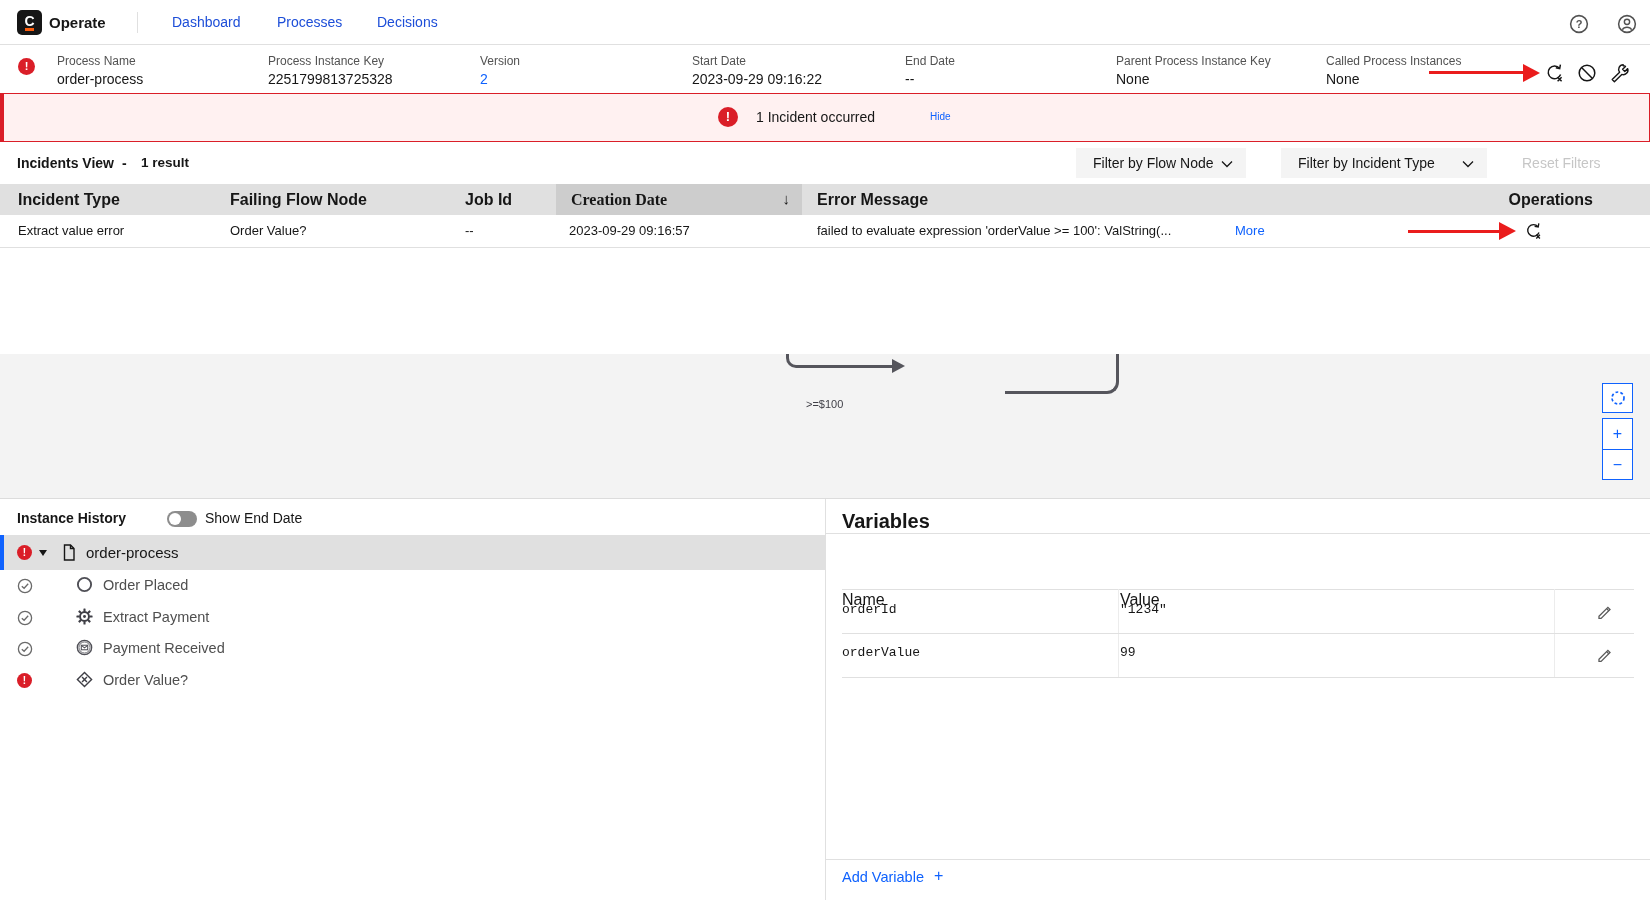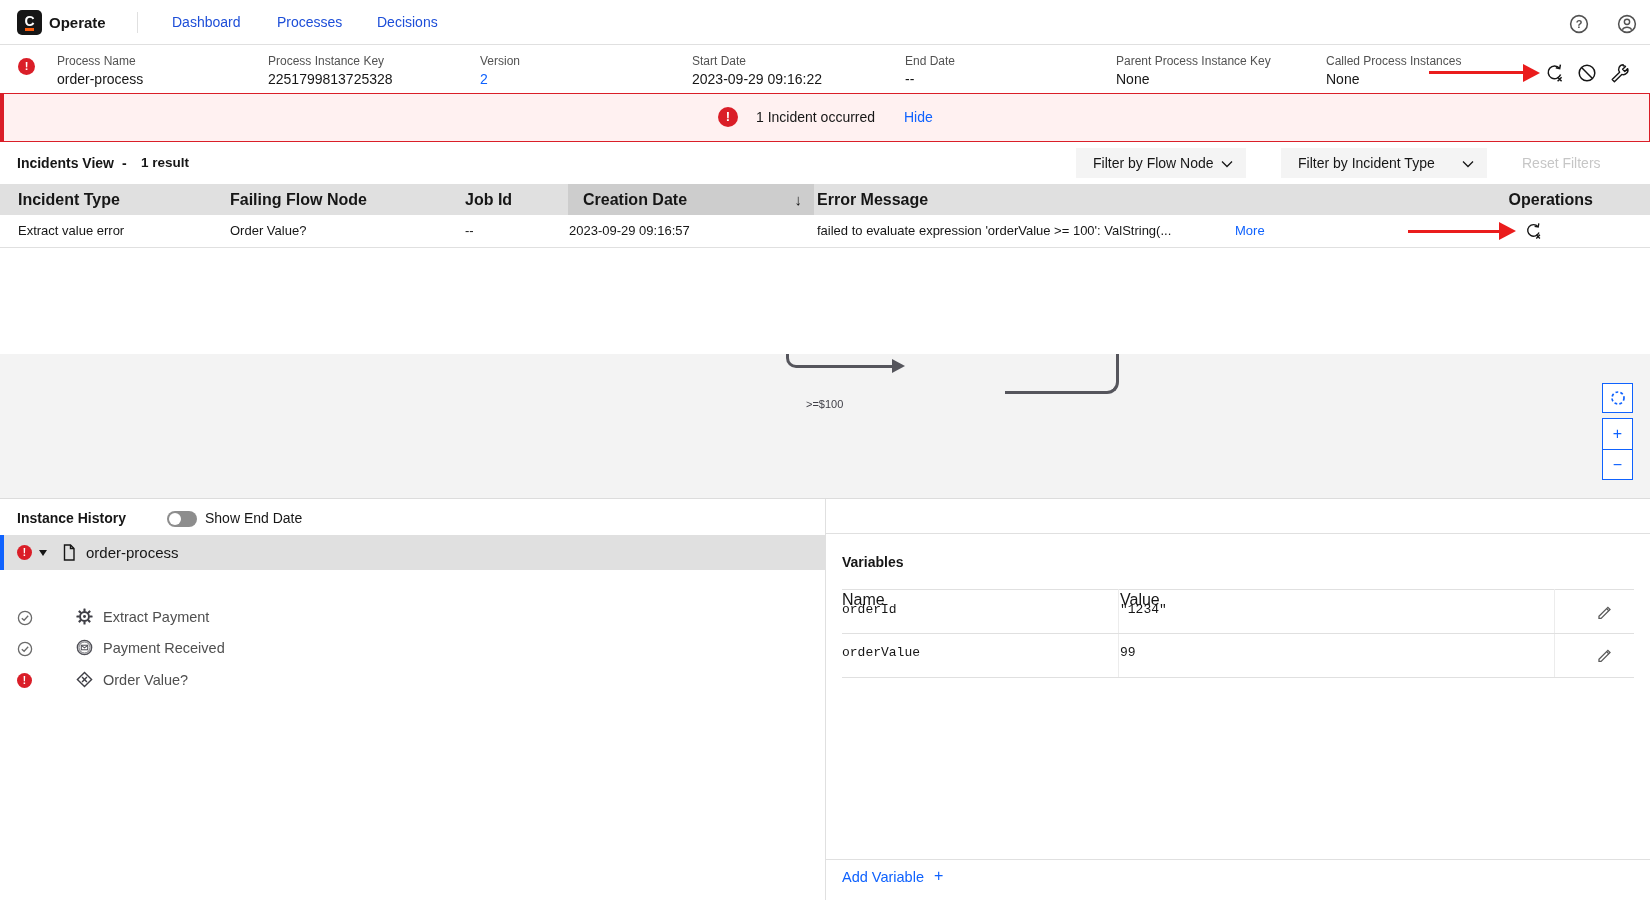--- a/index.html
+++ b/index.html
@@ -31,37 +31,37 @@
   .ann-line { position:absolute; background:#ea1c1c; height:3px; }
   .ann-head { position:absolute; width:0; height:0; border-top:9px solid transparent; border-bottom:9px solid transparent; }
   .ihdr .ann-line { left:1429px; top:26px; width:96px; }
   .ihdr .ann-head { left:1523px; top:19px; border-left:17px solid #ea1c1c; }
   .opicon { position:absolute; top:17px; width:22px; height:22px; cursor:pointer; }
 
   
   .banner { position:absolute; left:0; top:93px; width:1650px; height:49px; background:#fff1f1; border:1px solid #da1e28; border-left:4px solid #da1e28; }
   .banner-icon { position:absolute; left:714px; top:13px; width:20px; height:20px; font-size:13px; line-height:20px; }
   .banner-msg { position:absolute; left:752px; top:0; line-height:46px; font-size:14px; color:#161616; }
-  .banner-hide { position:absolute; left:900px; top:0; line-height:46px; font-size:14px; color:#0f62fe; cursor:pointer; }
+  .banner-hide { position:absolute; left:926px; top:0; line-height:46px; font-size:10px; color:#0f62fe; cursor:pointer; }
 
   
   .incbar { position:absolute; left:0; top:142px; width:1650px; height:42px; background:#fff; }
   .inc-title { position:absolute; left:17px; line-height:42px; font-size:14px; font-weight:bold; }
   .inc-sep { position:absolute; left:122px; line-height:42px; font-size:14px; font-weight:bold; }
   .inc-count { position:absolute; left:141px; line-height:42px; font-size:13.5px; font-weight:bold; }
   .filterbtn { position:absolute; top:6px; height:30px; background:#f4f4f4; cursor:pointer; }
   .filterbtn .flab { position:absolute; left:17px; line-height:30px; font-size:14px; color:#161616; white-space:nowrap; }
   .filterbtn svg { position:absolute; right:13px; top:12px; }
   .fb1 { left:1076px; width:170px; } .fb2 { left:1281px; width:206px;text-align:right; }
   .resetf { position:absolute; left:1522px; line-height:42px; font-size:14px; color:#c6c6c6; cursor:pointer; }
 
   
   .thead { position:absolute; left:0; top:184px; width:1650px; height:31px; background:#e0e0e0; }
   .thead .hc { position:absolute; top:0; line-height:31px; font-size:16px; font-weight:bold; color:#161616; white-space:nowrap; }
-  .hc-cdate { position:absolute; left:568px; top:0; width:246px; height:31px; background:#cdcdcd; cursor:pointer; }
+  .hc-cdate { position:absolute; left:556px; top:0; width:246px; height:31px; background:#cdcdcd; cursor:pointer;font-family:Liberation Serif, serif; }
   .hc-cdate .hc { left:15px; }
   .sortarrow { position:absolute; right:12px; top:0; line-height:31px; font-size:15px; }
   .trow { position:absolute; left:0; top:215px; width:1650px; height:33px; background:#fff; border-bottom:1px solid #e0e0e0; }
   .trow .tc { position:absolute; top:0; line-height:32px; font-size:13px; color:#161616; white-space:nowrap; }
   .more { color:#0f62fe !important; cursor:pointer; }
   .trow .ann-line { left:1408px; top:15px; width:93px; }
   .trow .ann-head { left:1499px; top:7px; border-left:17px solid #ea1c1c; }
   .trow .opicon { top:6px; left:1523px; width:20px; height:20px; }
 
   
@@ -93,21 +93,21 @@
   .tree-caret { position:absolute; left:39px; top:15px; width:0; height:0; border-left:4.5px solid transparent; border-right:4.5px solid transparent; border-top:6px solid #161616; }
   .selrow svg { position:absolute; left:60px; top:8px; }
   .selrow .rlabel { position:absolute; left:86px; line-height:35px; font-size:15px; color:#161616; }
   .hrow { position:absolute; left:0; width:825px; height:31px; cursor:pointer; }
   .hrow .sicon { position:absolute; left:17px; top:8px; }
   .hrow .badge-red { position:absolute; left:17px; top:8px; width:15px; height:15px; font-size:10px; line-height:15px; }
   .hrow .nicon { position:absolute; left:76px; top:6px; }
   .hrow .rlabel { position:absolute; left:103px; line-height:31px; font-size:14.5px; color:#4f4f4f; }
 
   .vars { position:absolute; left:826px; top:0; width:824px; height:401px; }
-  .vars-title { position:absolute; left:16px; top:11px; font-size:14px; font-weight:bold;margin-top:44px; }
+  .vars-title { position:absolute; left:16px; top:11px; font-size:20px; font-weight:bold; }
   .hline { position:absolute; height:1px; background:#e0e0e0; }
   .vh { position:absolute; top:60px; font-size:16px; color:#161616;margin-top:32px; }
   .vcell { position:absolute; font-family:"Liberation Mono", monospace; font-size:13px; color:#161616; }
   .colline { position:absolute; width:1px; background:#ececec; top:90px; height:88px; }
   .pencil { position:absolute; left:770px; cursor:pointer; }
   .addvar { position:absolute; left:16px; top:370px; font-size:14.5px; color:#0f62fe; cursor:pointer; }
   .addplus { position:absolute; left:108px; top:368px; font-size:16px; color:#0f62fe; cursor:pointer; }
 </style>
 </head>
 <body>
@@ -260,20 +260,30 @@
         <div class="bluebar"></div>
         <div class="badge-red">!</div>
         <div class="tree-caret"></div>
         <svg width="18" height="19" viewBox="0 0 18 19">
           <path d="M4.5 2 h6 L14 5.5 V17 H4.5 z" fill="none" stroke="#161616" stroke-width="1.4"></path>
           <path d="M10.5 2 V5.5 H14" fill="none" stroke="#161616" stroke-width="1.4"></path>
         </svg>
         <div class="rlabel">order-process</div>
       </div>
 
+      <div class="hrow" style="top:71px">
+        <svg class="sicon" width="16" height="16" viewBox="0 0 16 16">
+          <circle cx="8" cy="8" r="6.6" fill="none" stroke="#6a6a6a" stroke-width="1.3"></circle>
+          <polyline points="4.8,8.2 7.1,10.3 11.2,5.8" fill="none" stroke="#6a6a6a" stroke-width="1.3"></polyline>
+        </svg>
+        <svg class="nicon" width="17" height="17" viewBox="0 0 17 17">
+          <circle cx="8.5" cy="8.5" r="6.6" fill="none" stroke="#4f4f56" stroke-width="1.9"></circle>
+        </svg>
+        <div class="rlabel">Order Placed</div>
+      </div>
 
       <div class="hrow" style="top:103px">
         <svg class="sicon" width="16" height="16" viewBox="0 0 16 16">
           <circle cx="8" cy="8" r="6.6" fill="none" stroke="#6a6a6a" stroke-width="1.3"></circle>
           <polyline points="4.8,8.2 7.1,10.3 11.2,5.8" fill="none" stroke="#6a6a6a" stroke-width="1.3"></polyline>
         </svg>
         <svg class="nicon" width="17" height="17" viewBox="0 0 16 16">
           <circle cx="8" cy="8" r="4.2" fill="none" stroke="#3f3f46" stroke-width="1.8"></circle>
           <circle cx="8" cy="8" r="1.4" fill="#3f3f46"></circle>
           <g fill="#3f3f46">

